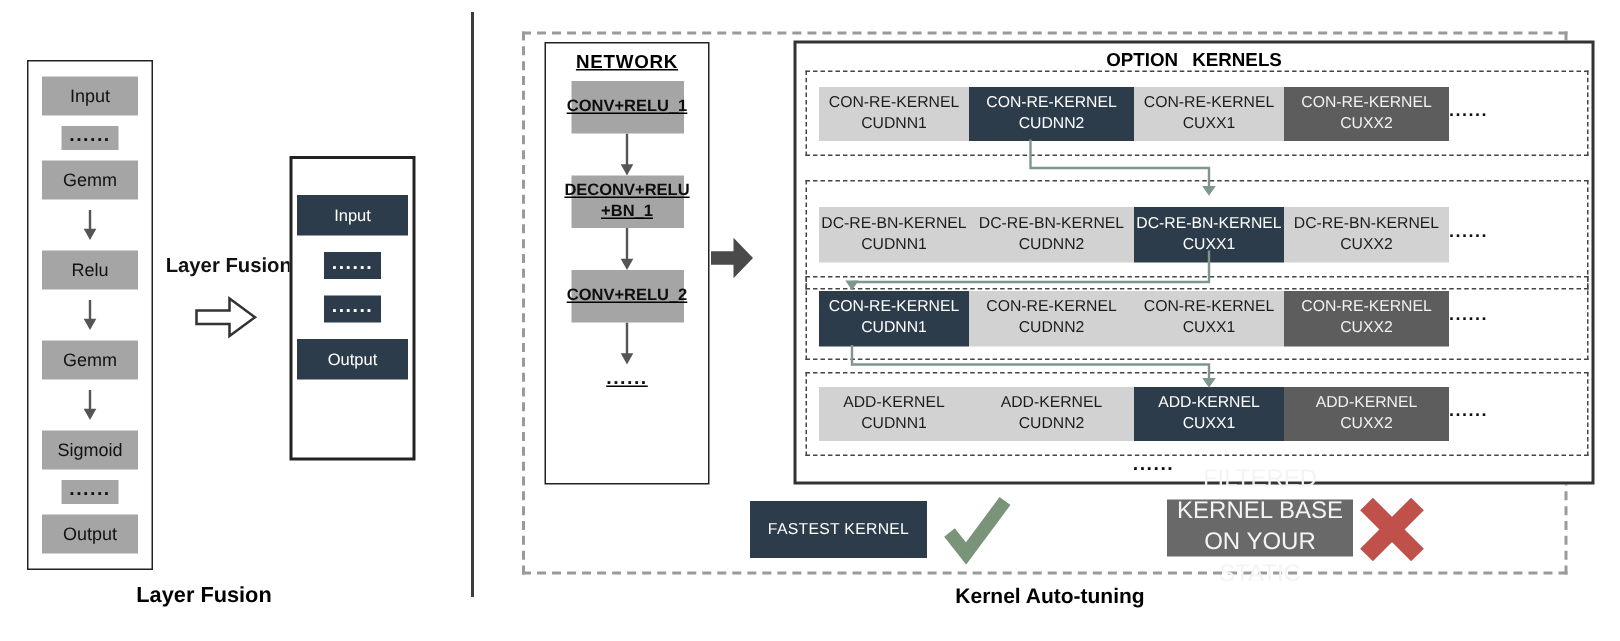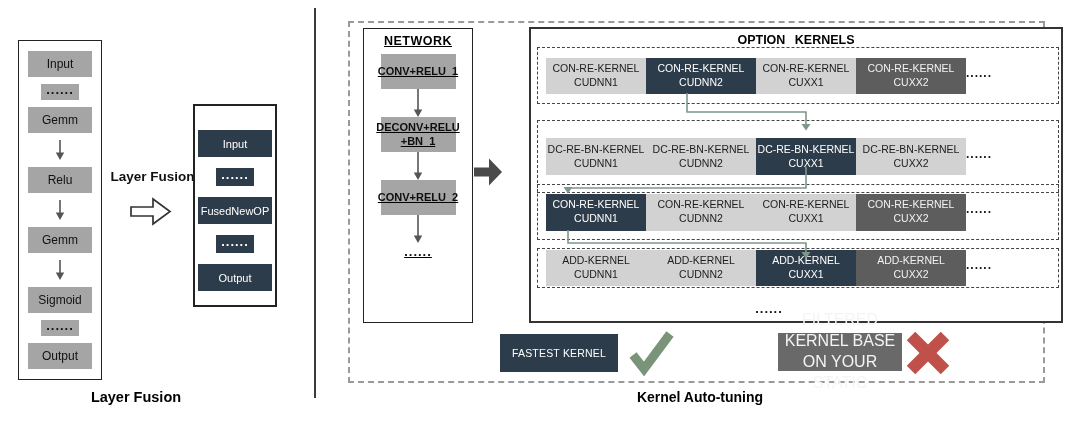--- a/index.html
+++ b/index.html
@@ -125,23 +125,20 @@
       </svg>
     </div>
 
     <div class="lf-box after-box" id="after-stack">
         <div class="node">
           <span>Input</span>
         </div>
         <div class="dots-node">
           <span>......</span>
         </div>
-        <div class="node">
-          <span>FusedNewOP</span>
-        </div>
         <div class="dots-node">
           <span>......</span>
         </div>
         <div class="node">
           <span>Output</span>
         </div>
       </div>
 
     <div class="caption lf-caption">Layer Fusion</div>
   </section>
@@ -240,21 +237,21 @@
             <div class="kcell light" style="width: 100px; height: 37px;">
               <span>CON-RE-KERNEL</span>
               <span>CUXX1</span>
             </div>
             <div class="kcell dark" style="width: 110px; height: 37px;">
               <span>CON-RE-KERNEL</span>
               <span>CUXX2</span>
             </div>
             <span class="row-dots">......</span>
           </div>
-          <div class="krow" style="top: 219px; height: 40px;">
+          <div class="krow" style="top: 219px; height: 56px;">
             <div class="kcell light" style="width: 100px; height: 36px;">
               <span>ADD-KERNEL</span>
               <span>CUDNN1</span>
             </div>
             <div class="kcell light" style="width: 110px; height: 36px;">
               <span>ADD-KERNEL</span>
               <span>CUDNN2</span>
             </div>
             <div class="kcell navy" style="width: 100px; height: 36px;">
               <span>ADD-KERNEL</span>

